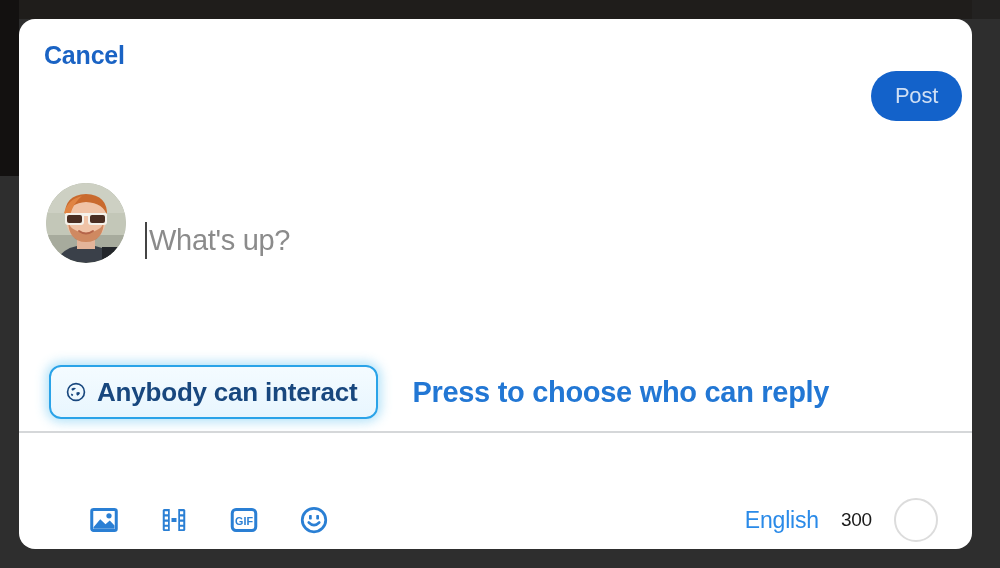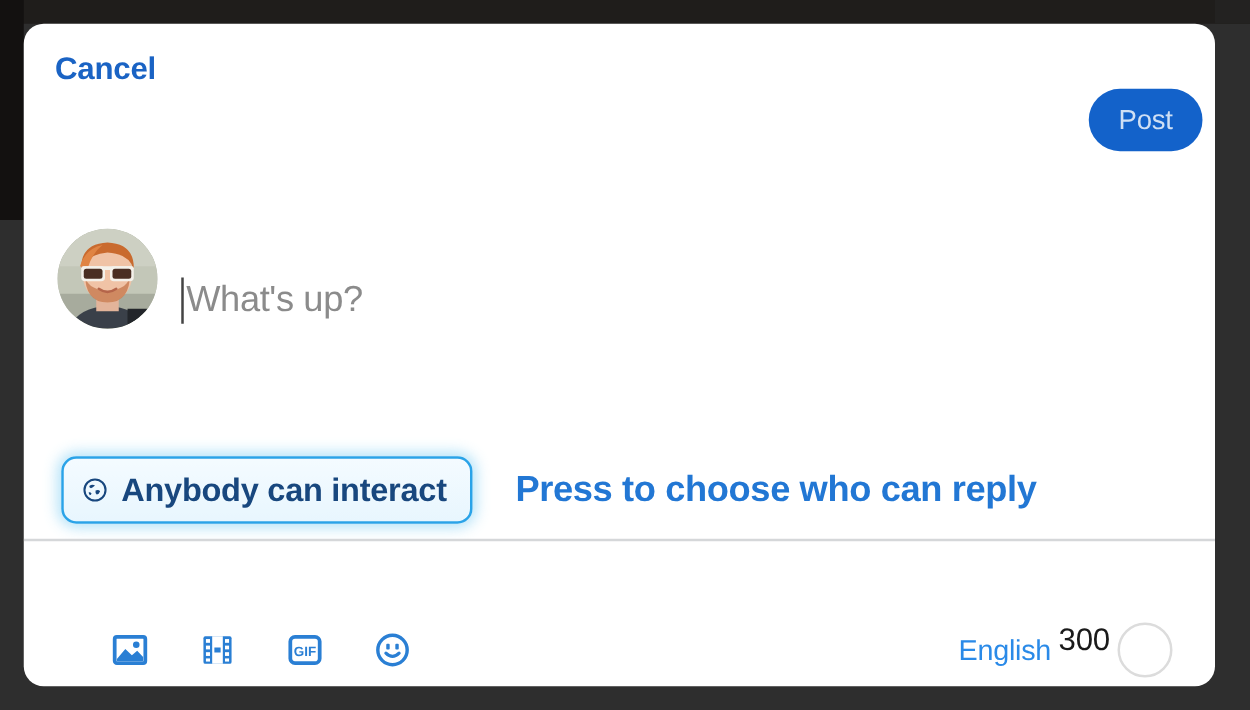--- a/index.html
+++ b/index.html
@@ -204,34 +204,35 @@
     border: none;
     padding: 0;
     cursor: pointer;
     display: block;
   }
   .tool-btn svg { display: block; width: 30px; height: 30px; }
 
   .toolbar-right {
     margin-left: auto;
     display: flex;
-    gap: 6px;
+    align-items: center;
+    gap: 22px;
   }
   .language-btn {
     font-size: 23px;
     color: #2a8ae8;
     background: none;
     border: none;
     font-family: "Liberation Sans", sans-serif;
     cursor: pointer;
     letter-spacing: -0.2px;
     padding: 0;
   }
   .char-count {
-    font-size: 25px;
+    font-size: 19px;
     color: #1a1a1a;
     letter-spacing: -0.2px;
   }
   .count-ring {
     width: 44px;
     height: 44px;
     border-radius: 50%;
     border: 2px solid #dcdcdc;
     margin-right: 4px;
   }

